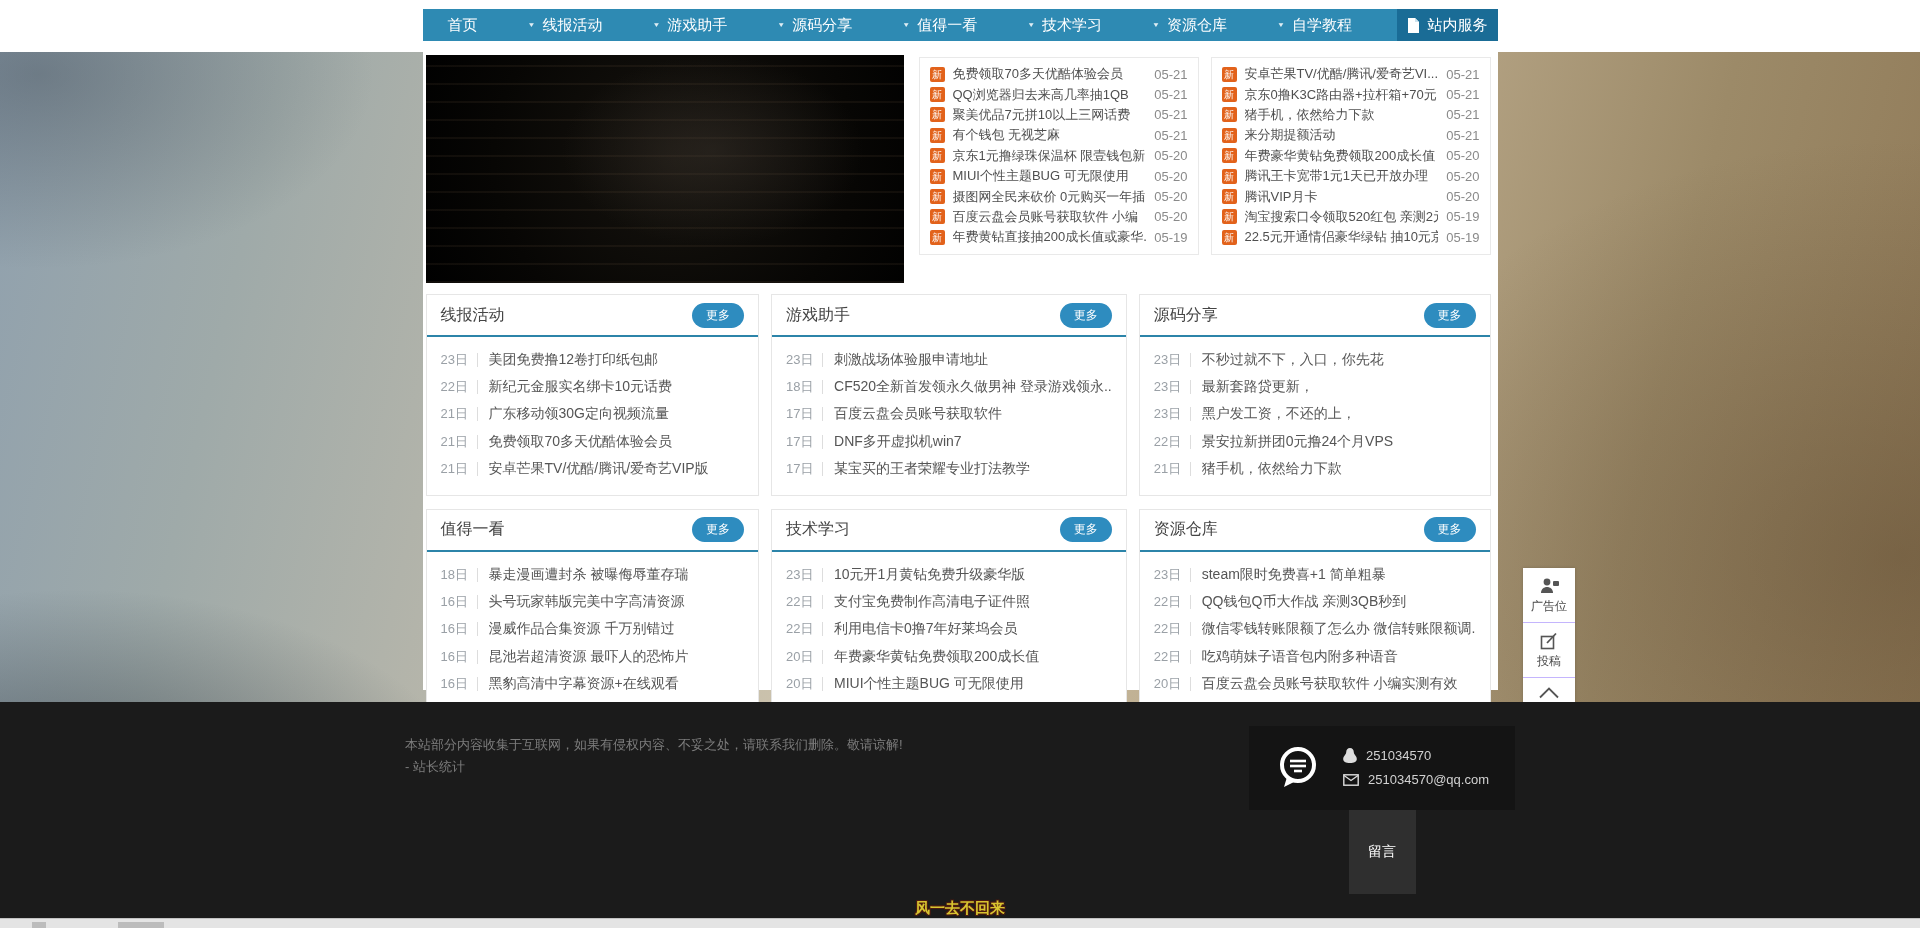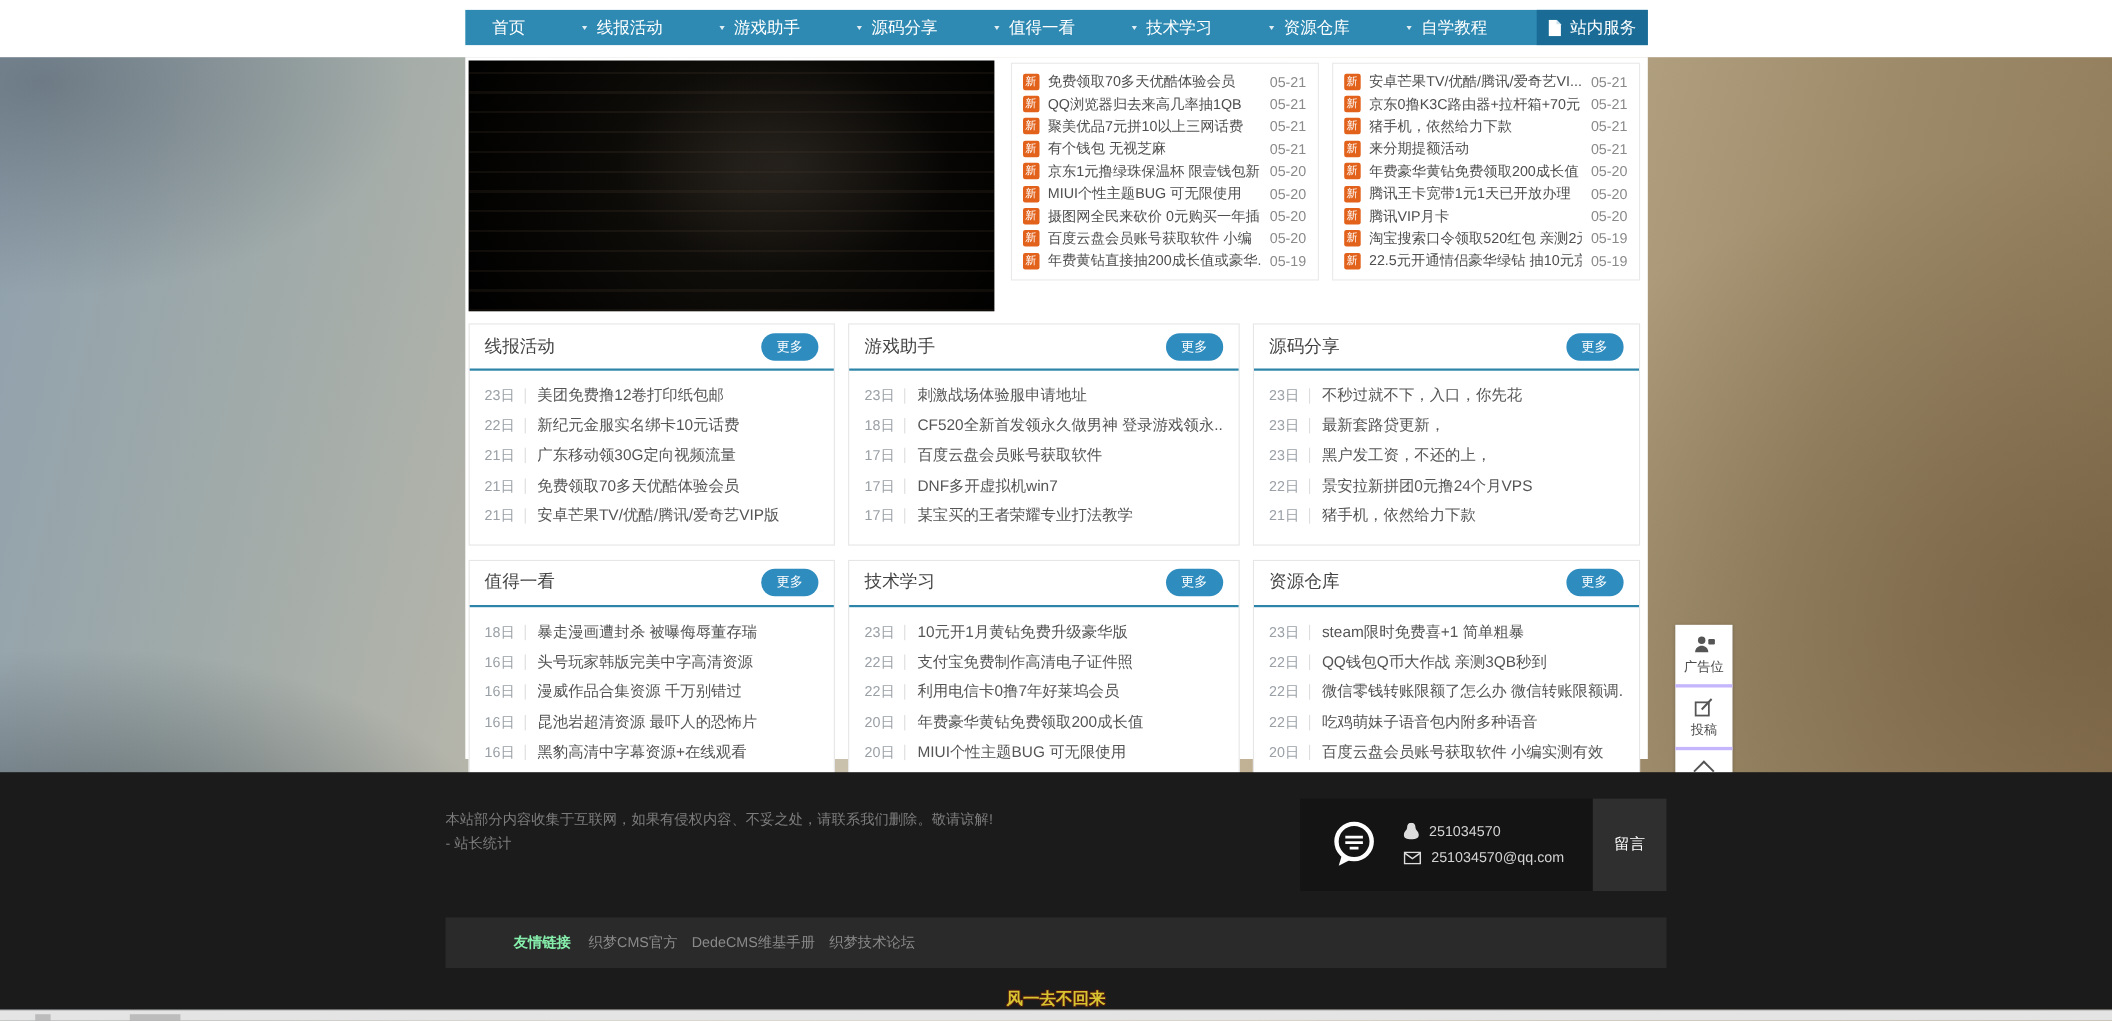--- a/index.html
+++ b/index.html
@@ -48,31 +48,31 @@
   .section-title { font-size:16px; color:#444; }
   .more-btn { background:#2e8cbf; color:#fff; font-size:12px; padding:4px 14px; border-radius:13px; text-decoration:none; cursor:pointer; }
   .section-list { padding:9px 14px 12px; }
   .section-row { display:flex; align-items:center; height:27.4px; font-size:14px; }
   .row-day { flex:none; width:34px; color:#9aa0a6; font-size:13px; }
   .row-divider { flex:none; width:1px; height:14px; background:#ddd; margin:0 11px 0 2px; }
   .row-title { flex:1; color:#555; text-decoration:none; white-space:nowrap; overflow:hidden; cursor:pointer; }
 
   
   .floating-tools { position:absolute; left:50%; margin-left:563px; top:568px; width:52px; background:#fff; box-shadow:0 0 3px rgba(0,0,0,.18); }
-  .tool-btn { padding:9px 0 7px; text-align:center; border-bottom:3px solid #c4b5fd; cursor:pointer; }
+  .tool-btn { padding:9px 0 7px; text-align:center; border-bottom:1px solid #c4b5fd; cursor:pointer; }
   .tool-btn:last-child { border-bottom:none; }
   .tool-btn svg { display:block; margin:0 auto 3px; }
   .tool-label { font-size:12px; color:#4a4a4a; display:block; }
 
   
   .footer { position:absolute; top:702px; left:0; right:0; bottom:10px; background:#1b1b1b; }
   .footer-center { width:1110px; margin:0 auto; position:relative; height:100%; }
   .footer-row { display:flex; justify-content:space-between; align-items:flex-start; padding-top:24px;gap:24px; }
   .disclaimer { margin-top:8px; font-size:13px; color:#7c7c7c; line-height:22px; max-width:600px; }
-  .contact-group { display:flex; align-items:center; }
+  .contact-group { display:flex; align-items:center;flex-direction:column; }
   .contact-block { background:#141414; display:flex; align-items:center; gap:20px; padding:0 26px 0 24px; height:84px; }
   .contact-lines { font-size:13px; color:#d2d2d2; }
   .contact-line { display:flex; align-items:center; gap:9px; line-height:24px; }
   .msg-btn { background:#2f2f2f; width:67px; height:84px; display:flex; align-items:center; justify-content:center; color:#fff; font-size:14px; cursor:pointer; }
   .friend-bar { margin-top:24px; background:#2a2a2a; height:46px; display:flex; align-items:center; padding:0 62px; font-size:13px; }
   .friend-label { color:#86efac; font-weight:bold; margin-right:16px; }
   .friend-link { color:#8a8a8a; text-decoration:none; margin-right:13px; cursor:pointer; }
   .slogan { position:absolute; bottom:0; left:0; right:0; text-align:center; font-size:15px; font-weight:bold; color:#d8c430;
     text-shadow:1px 1px 0 #4d1b10, -1px -1px 0 #4d1b10, 1px -1px 0 #4d1b10, -1px 1px 0 #4d1b10; }
 

